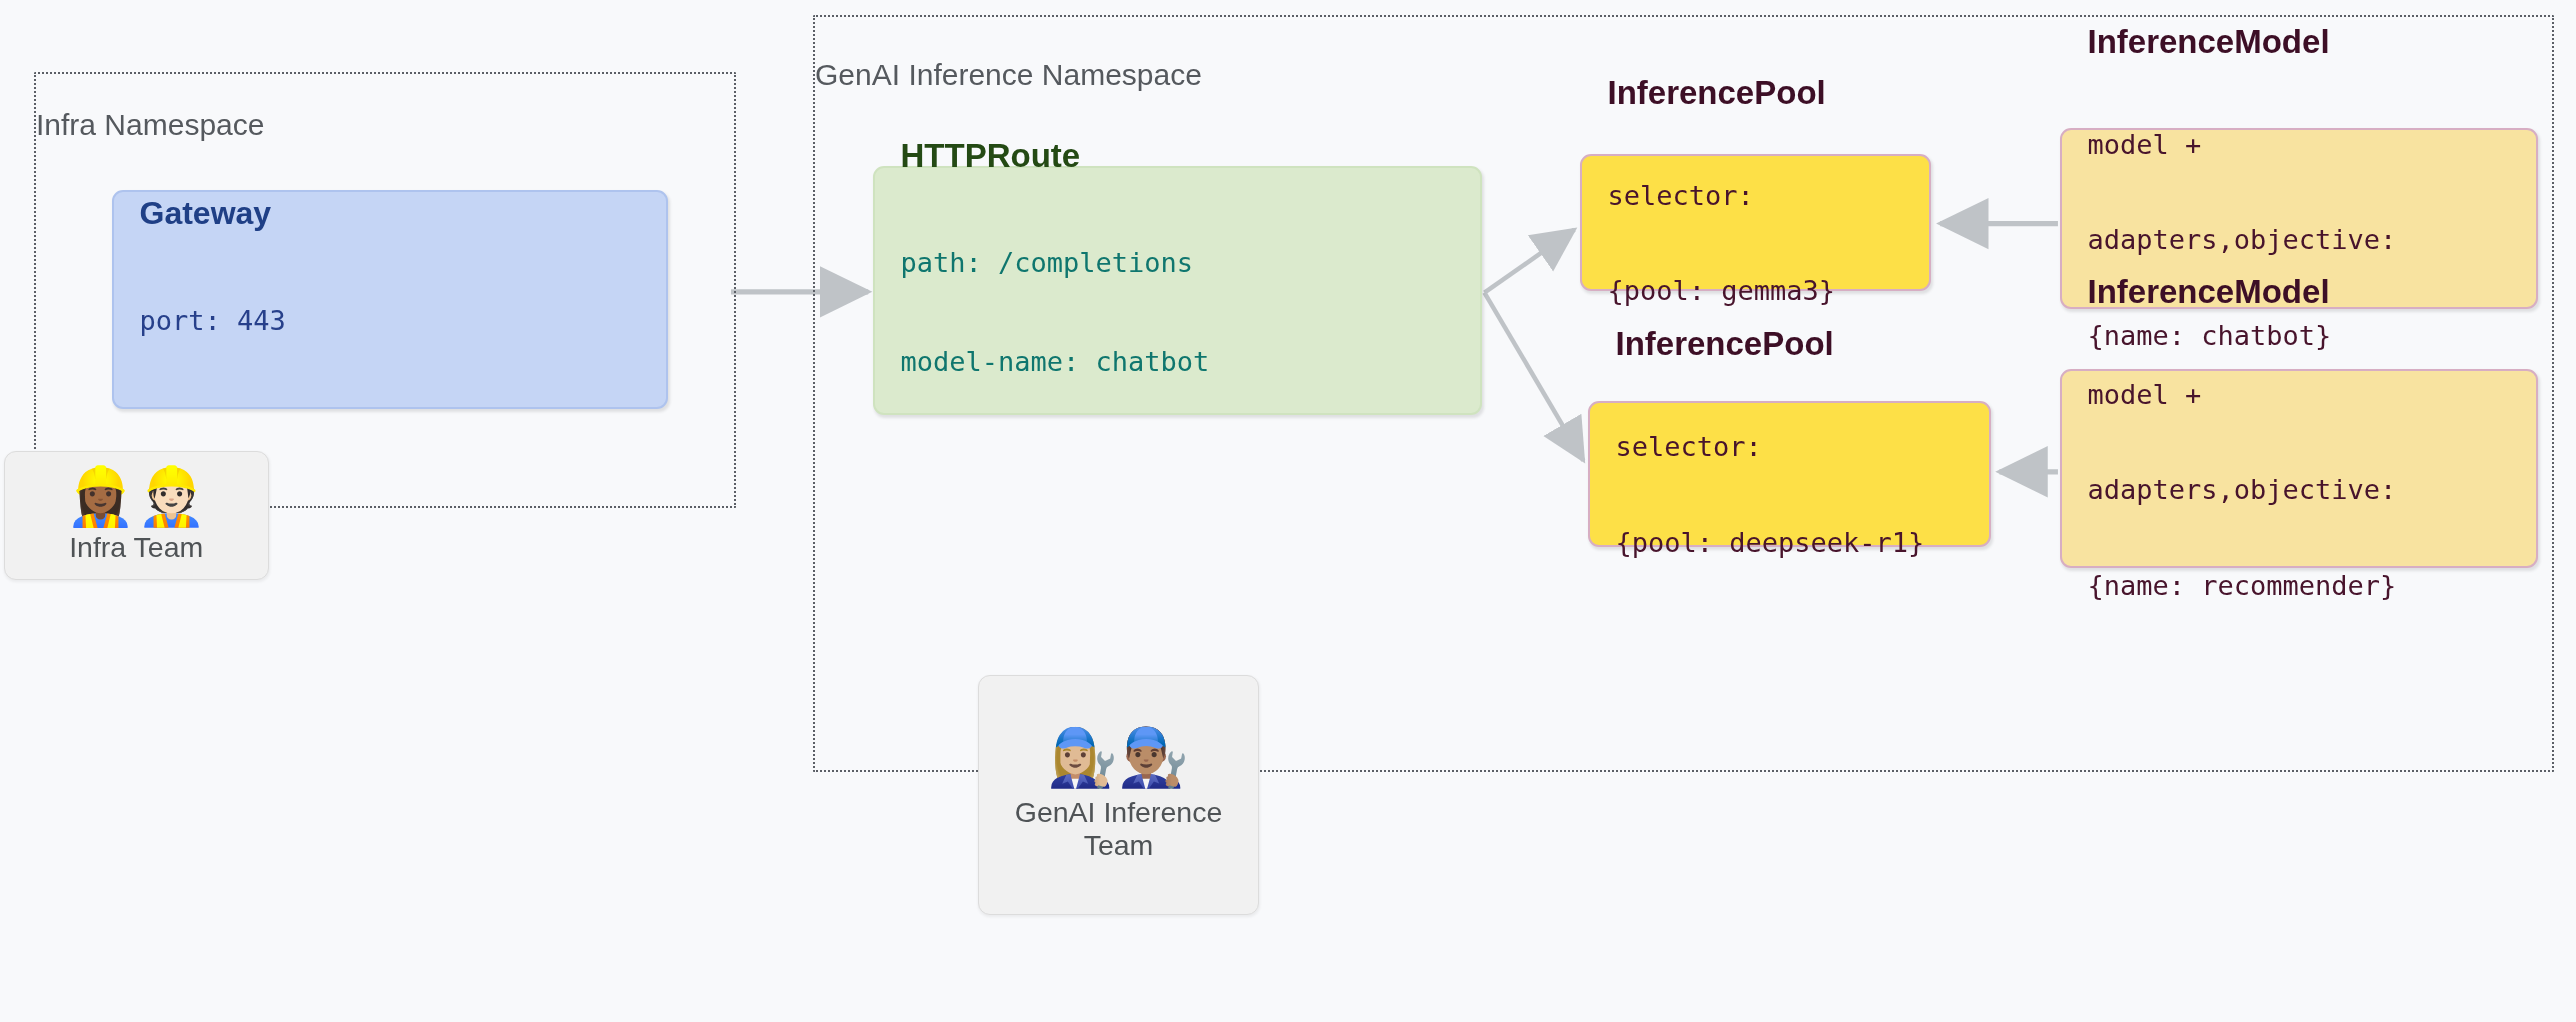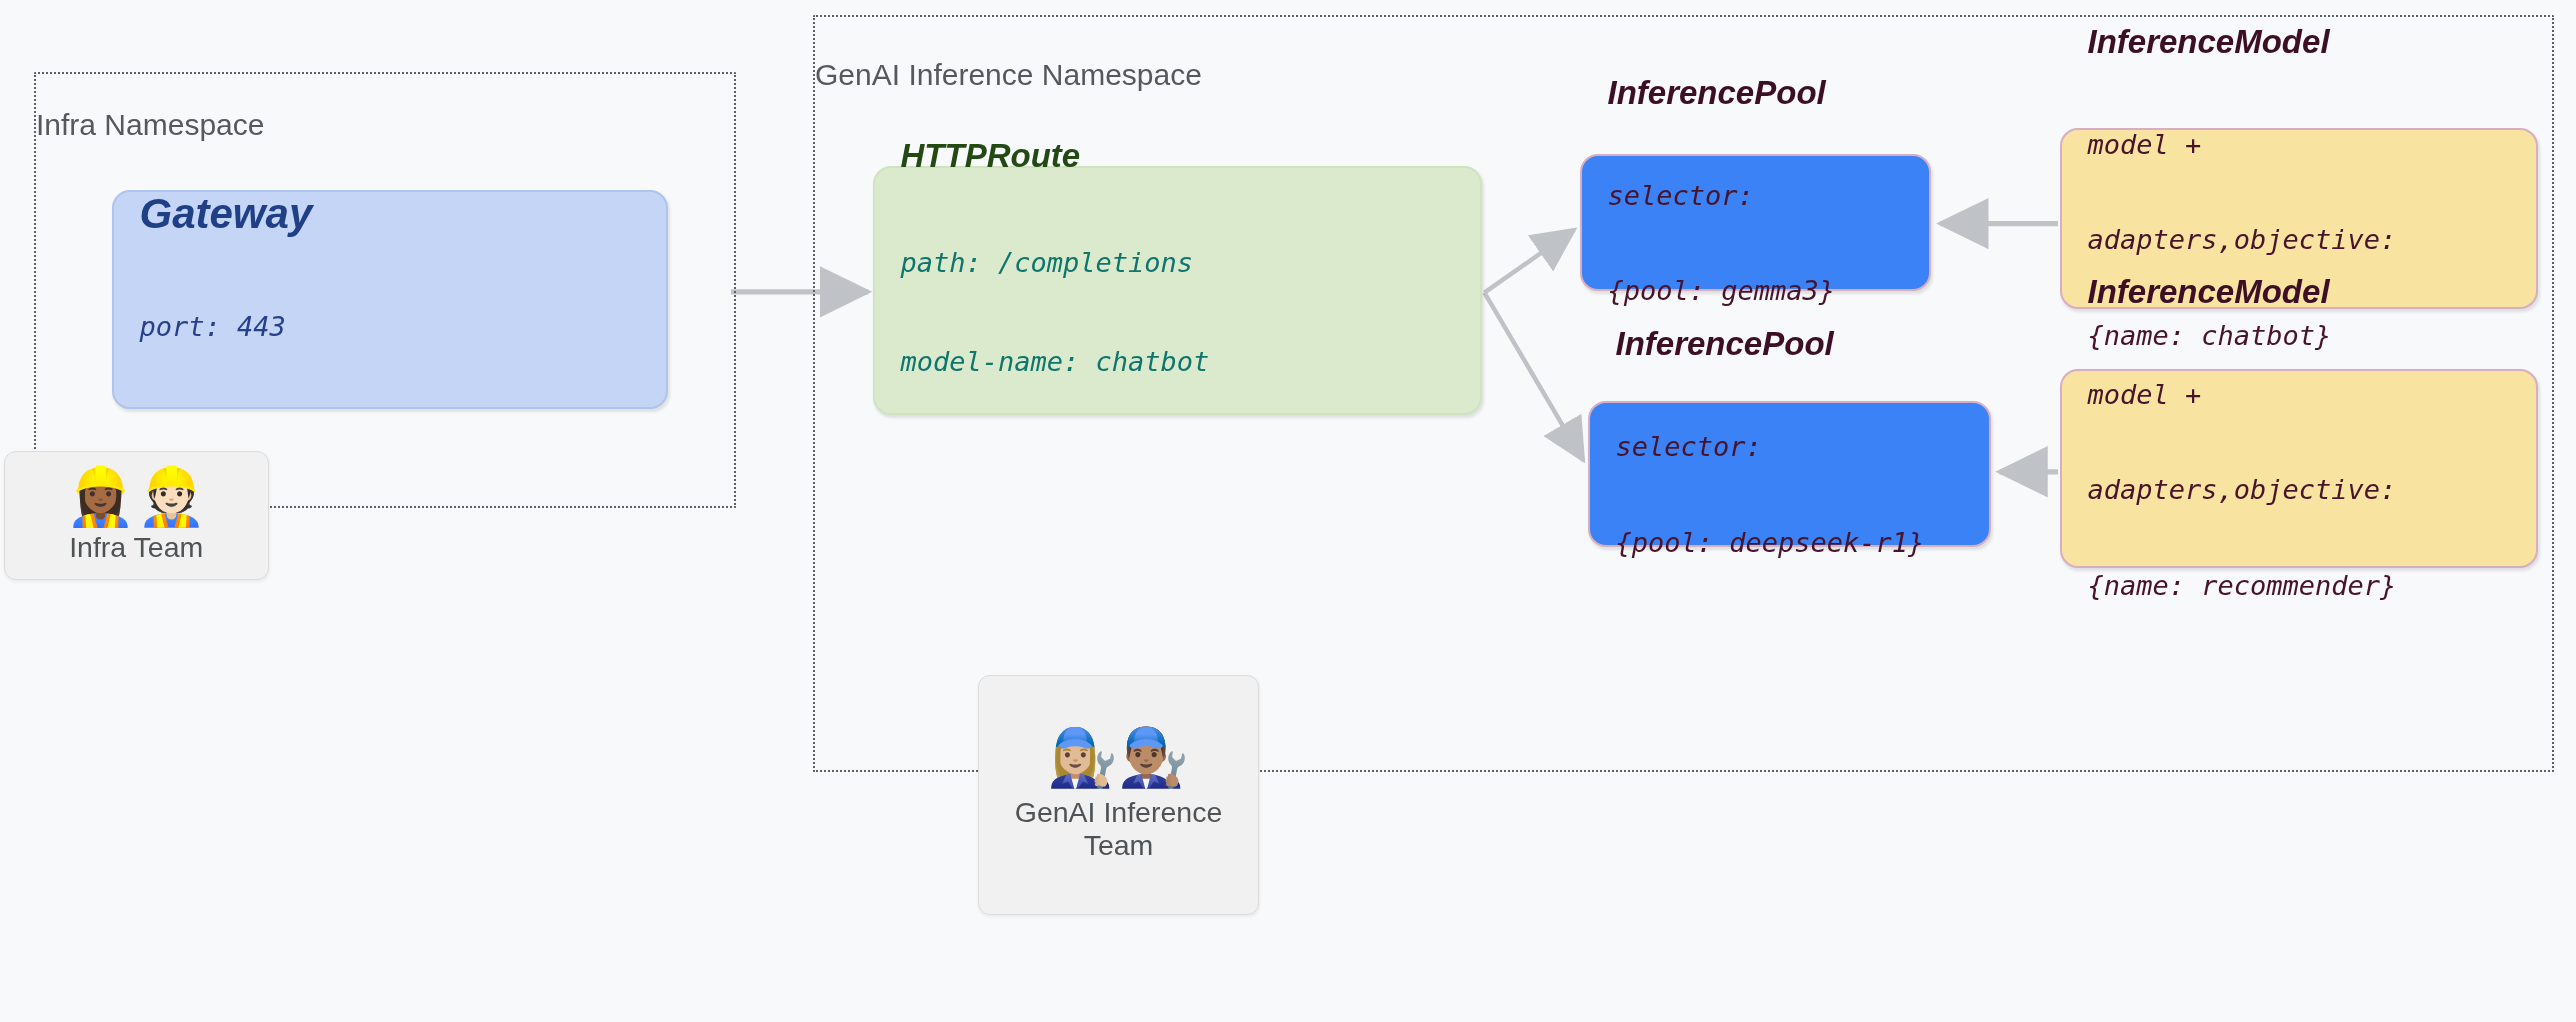--- a/index.html
+++ b/index.html
@@ -35,24 +35,23 @@
 
   #ns-infra { left: 34px; top: 72px; width: 702px; height: 436px; }
   #ns-infra .ns-title { top: 34px; font-size: 30px; }
 
   #ns-genai { left: 813px; top: 15px; width: 1741px; height: 757px; }
   #ns-genai .ns-title { top: 41px; font-size: 30px; }
 
   
   .node {
     position: absolute;
-    border-radius: 18px;
+    border-radius: 11px;
     padding: 0;
     box-shadow: 1.5px 2.2px 3px rgba(0,0,0,0.10);
-    font-style: italic;
   }
   .node .node-inner {
     position: absolute;
     left: 0; right: 0;
     top: 50%;
     transform: translateY(-50%);
     padding: 0 25.5px;
   }
   .node-title {
     font-family: "Liberation Sans", sans-serif;
@@ -63,33 +62,33 @@
     font-family: "DejaVu Sans Mono", "Liberation Mono", monospace;
     white-space: pre;
   }
   .node-body .ln { display: block; }
 
   
   #node-gateway {
     left: 112px; top: 190px; width: 556px; height: 219px;
     background: #c5d5f5; border: 2.2px solid #aec3ee;
   }
-  #node-gateway .node-title { color: #1f3f86; font-size: 42px; margin-bottom: 7.5px; }
+  #node-gateway .node-title { color: #1f3f86; font-size: 32px; margin-bottom: 7.5px; }
   #node-gateway .node-body  { color: #27408b; font-size: 27px; line-height: 1.22; }
 
   
   #node-httproute {
     left: 873px; top: 166px; width: 609px; height: 249px;
     background: #dbeacd; border: 2.2px solid #cfe3bf;
   }
   #node-httproute .node-title { color: #244a14; font-size: 33px; margin-bottom: 7px; }
   #node-httproute .node-body  { color: #0f766e; font-size: 27px; line-height: 1.22; }
 
   
-  .pool { background: #3b82f6; border: 2.2px solid #d7aec3; }
+  .pool { background: #fde047; border: 2.2px solid #d7aec3; }
   .pool .node-title { color: #3d0f26; font-size: 33px; margin-bottom: 4.5px; }
   .pool .node-body  { color: #48142c; font-size: 27px; line-height: 1.18; }
   #node-pool-1 { left: 1580px; top: 154px; width: 351px; height: 137px; }
   #node-pool-2 { left: 1588px; top: 401px; width: 403px; height: 146px; }
 
   
   .model { background: #f8e3a0; border: 2.2px solid #d7aec3; }
   .model .node-title { color: #3d0f26; font-size: 33px; margin-bottom: 4.5px; }
   .model .node-body  { color: #48142c; font-size: 27px; line-height: 1.18; }
   #node-model-1 { left: 2060px; top: 128px; width: 478px; height: 181px; }

